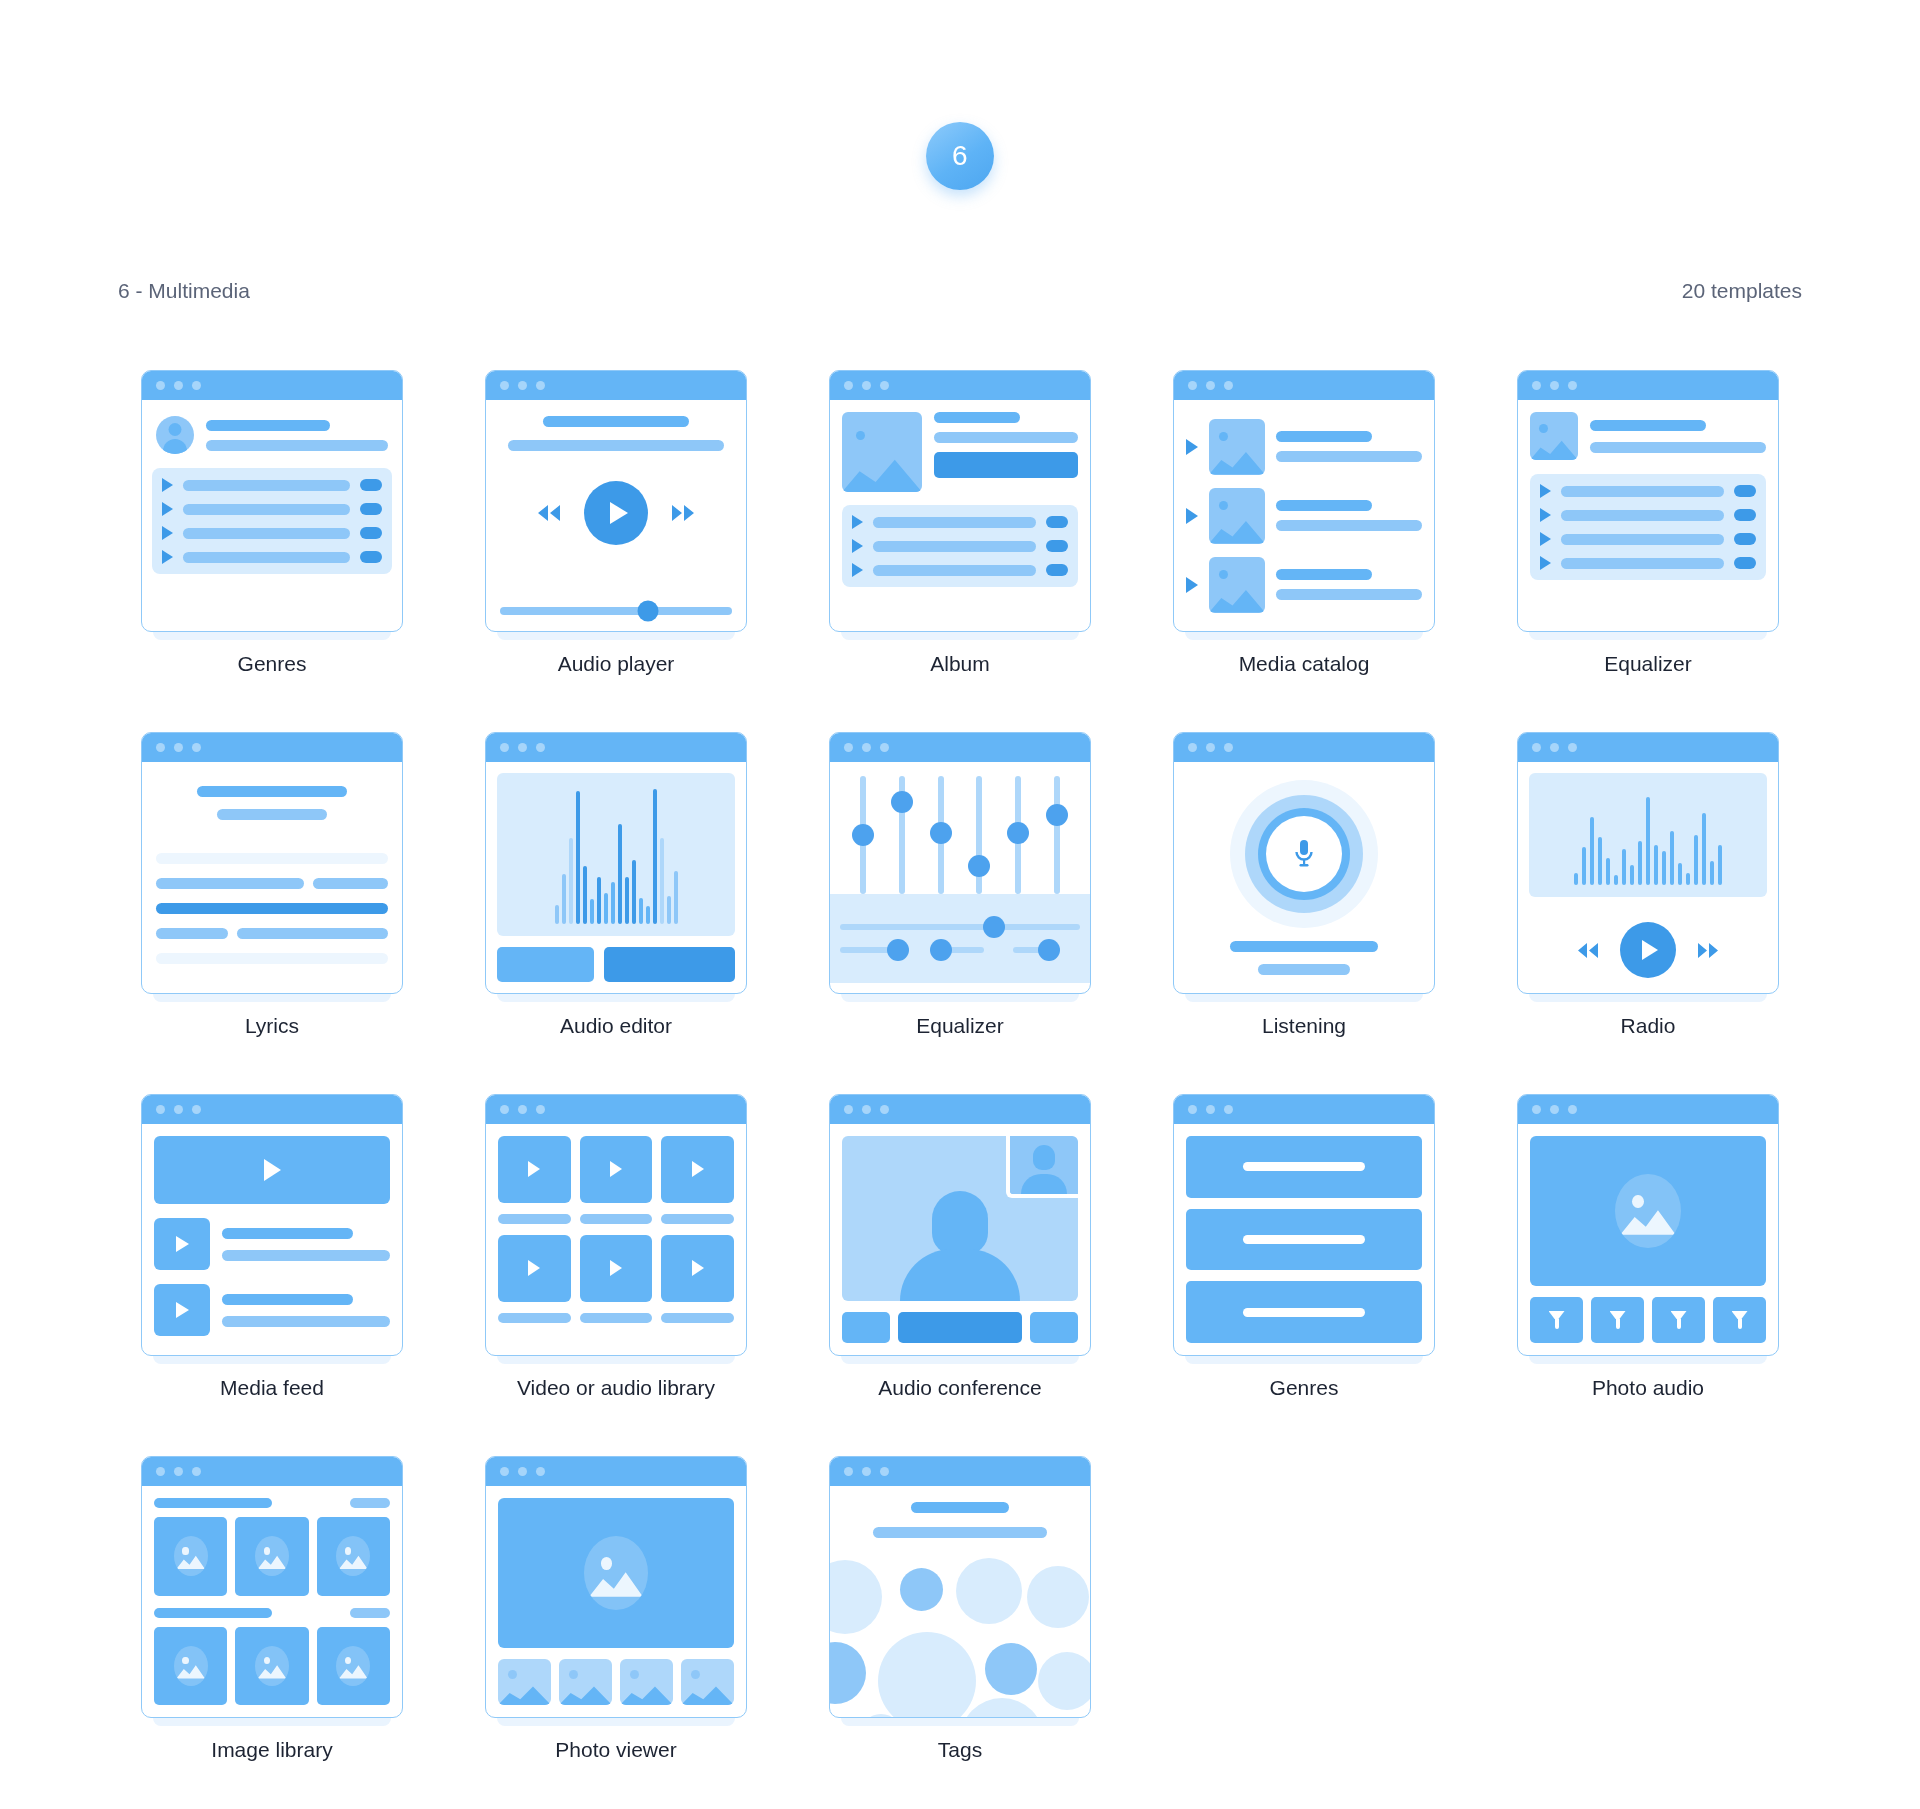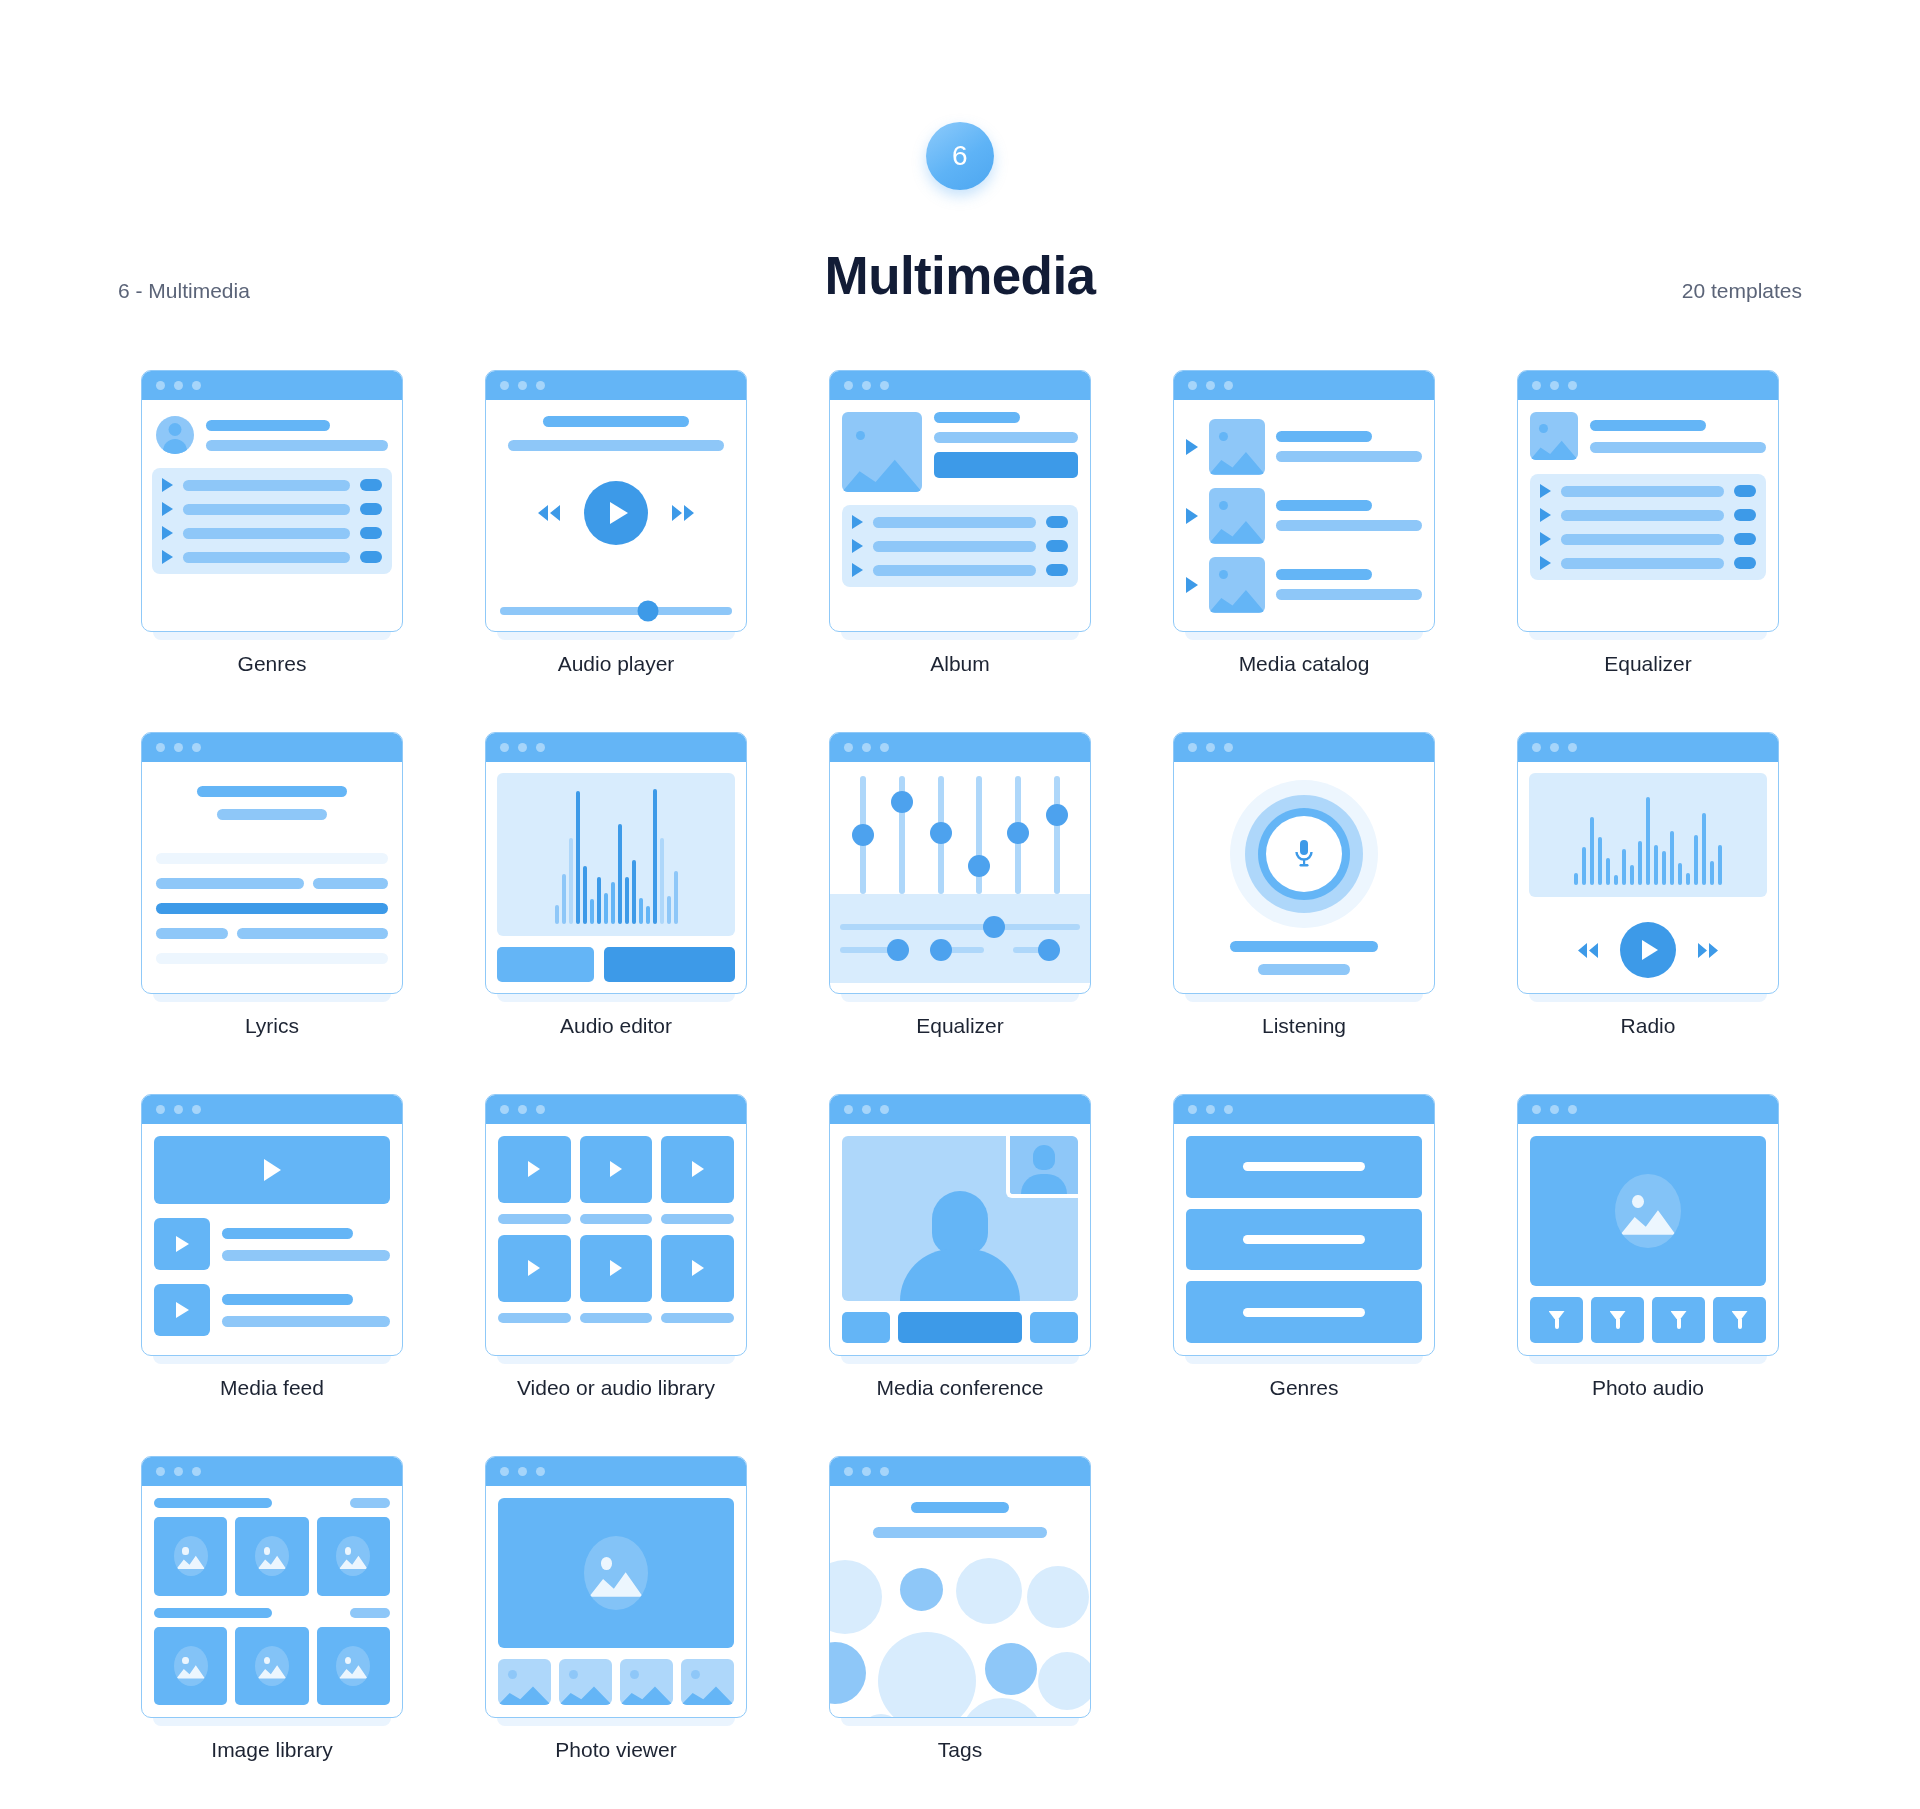--- a/index.html
+++ b/index.html
@@ -224,21 +224,20 @@
   
   .tags-area { position:absolute; left:0; right:0; bottom:0; top:72px; overflow:hidden; }
   .bub { position:absolute; border-radius:50%; }
 </style>
 </head>
 <body>
 
 <div class="page">
 
   <div class="badge">6</div>
-  <div class="title">Multimedia</div>
   <div class="crumb">6 - Multimedia</div>
   <div class="count">20 templates</div>
 
   <div class="grid">
 
     <div class="cell">
       <div class="win">
         <div class="shadow"></div>
         <div class="frame">
           <div class="titlebar">
@@ -773,21 +772,21 @@
               </div>
             </div>
             <div class="row" style="gap:8px;flex:0 0 31px;">
               <span class="bar b-500" style="height:31px;flex:0 0 48px;border-radius:5px;"></span>
               <span class="bar b-600" style="height:31px;flex:1;border-radius:5px;"></span>
               <span class="bar b-500" style="height:31px;flex:0 0 48px;border-radius:5px;"></span>
             </div>
           </div>
         </div>
       </div>
-      <div class="caption">Media conference</div>
+      <div class="caption">Audio conference</div>
     </div>
 
 
     <div class="cell">
       <div class="win">
         <div class="shadow"></div>
         <div class="frame">
           <div class="titlebar">
             <div class="dot"></div>
             <div class="dot"></div>

